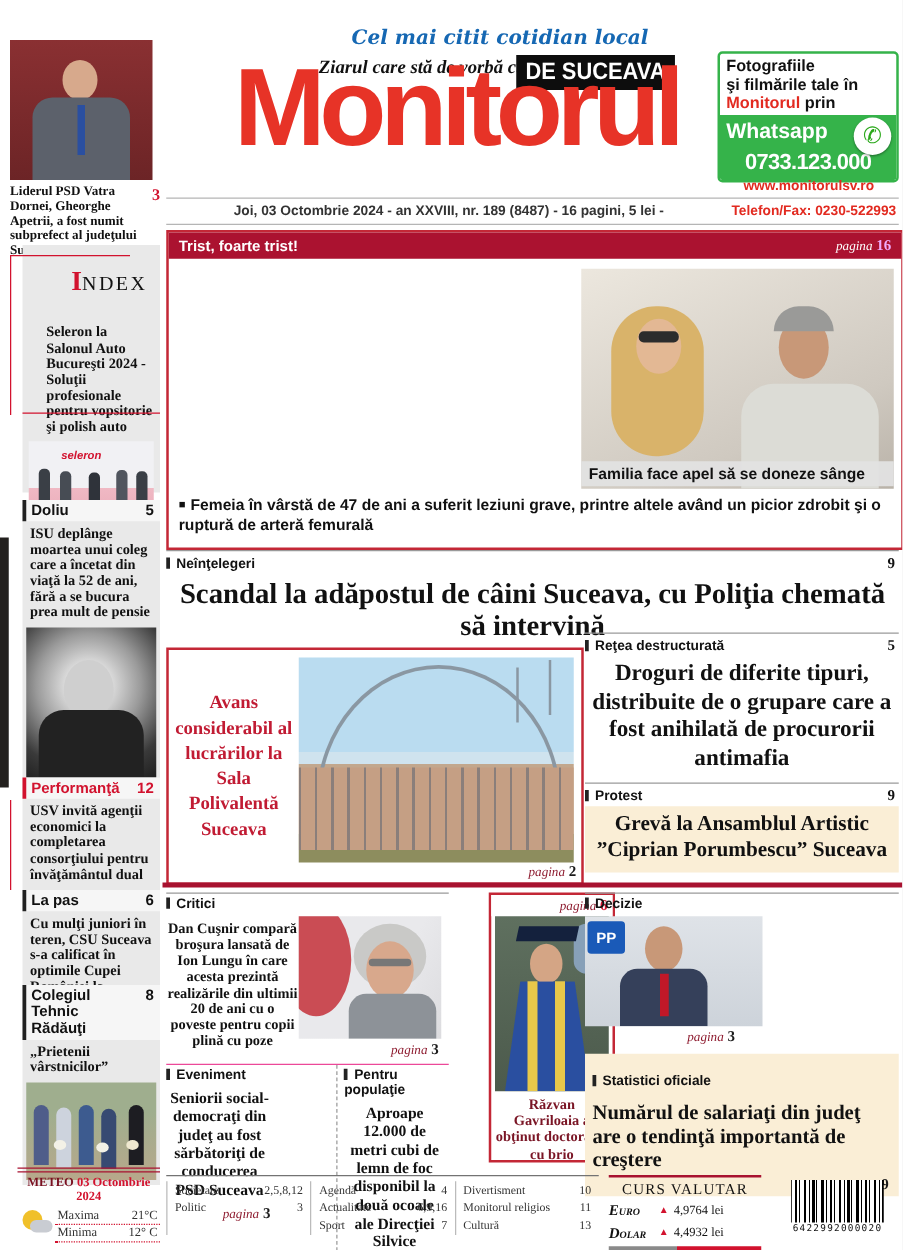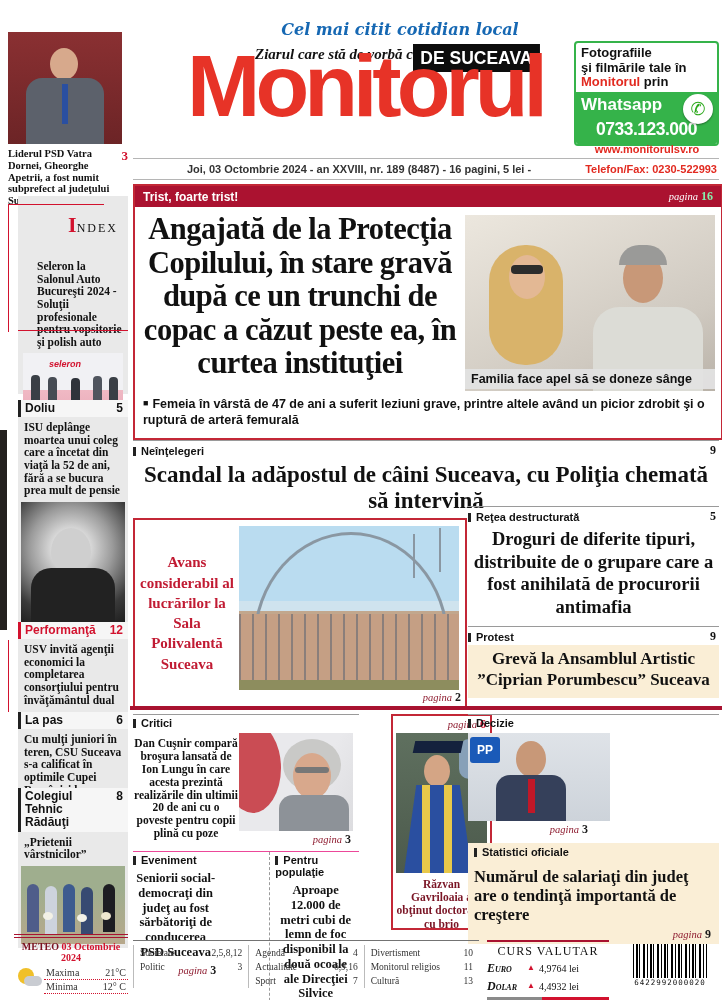--- a/index.html
+++ b/index.html
@@ -48,21 +48,21 @@
   .sb-photo .body{position:absolute;left:18px;top:46px;width:78px;height:66px;border-radius:16px 16px 0 0;background:#5c616b;}
   .sb-photo .tie{position:absolute;left:54px;top:52px;width:6px;height:40px;background:#2a4fa0;}
   .sb-topcap{left:8px;top:148px;width:120px;font:bold 10.5px/1.12 "Liberation Serif",serif;}
   .sb-topcap .num{float:right;color:#d2122e;font:bold 13px "Liberation Serif",serif;}
   .panelA{left:18px;top:196px;width:110px;height:198px;background:#e9e9e9;}
   .redline-a{left:8px;top:204px;width:96px;height:0;border-top:1.5px solid #d2122e;}
   .redline-b{left:18px;top:330px;width:110px;height:0;border-top:1.5px solid #d2122e;}
   .redline-c{left:8px;top:204px;width:0;height:128px;border-left:1.5px solid #d2122e;}
   .idx{text-align:right;padding:16px 10px 0 0;font-family:"Liberation Serif",serif;color:#111;}
   .idx .ini{color:#d2122e;font-size:22px;font-weight:bold;}
-  .idx .rest{font-size:12px;letter-spacing:2px;}
+  .idx .rest{font-size:16px;letter-spacing:2px;}
   .sel-title{padding:22px 4px 0 19px;font:bold 11.5px/1.1 "Liberation Serif",serif;}
   .sel-photo{width:100px;height:64px;margin:5px auto 0;background:linear-gradient(#f1f1f4 58%,#f0b9c4 58%,#e9aab8);}
   .sel-photo .brand{position:absolute;left:26px;top:6px;font:bold italic 9px "Liberation Sans",sans-serif;color:#d2122e;}
   .sel-photo .crew{position:absolute;left:8px;top:22px;width:9px;height:30px;border-radius:4px 4px 0 0;background:#3a3f46;
         box-shadow:17px 2px 0 #474c54,40px 3px 0 #2f333a,62px 1px 0 #50555e,78px 2px 0 #3a3f46;}
   .sel-pg{text-align:right;padding:2px 7px 0 0;}
   .sbblock{left:18px;width:110px;background:#e9e9e9;padding-bottom:4px;}
   .sb-kick{display:flex;justify-content:space-between;background:#f6f6f6;
         border-left:3px solid #222;padding:2px 5px 2px 4px;
         font:bold 12px/1.1 "Liberation Sans",sans-serif;}
@@ -83,21 +83,21 @@
   .meteo .mbody{display:flex;margin-top:3px;}
   .micon{width:30px;height:24px;position:relative;}
   .micon .sun{position:absolute;left:4px;top:2px;width:16px;height:16px;border-radius:50%;background:#f0c02a;}
   .micon .cl{position:absolute;left:10px;top:10px;width:18px;height:10px;border-radius:8px;background:#c9ccd2;}
   .mtbl{flex:1;font:10px "Liberation Serif",serif;color:#333;}
   .mtbl .r{display:flex;justify-content:space-between;border-bottom:1px dotted #d2122e;padding:1px 2px;}
   
   .lead{left:133px;top:184px;width:586px;height:252px;border:2px solid #c32736;background:#fff;}
   .leadbar{display:flex;justify-content:space-between;align-items:center;background:#ab1230;color:#fff;
         padding:3px 8px;font:bold 12px "Liberation Sans",sans-serif;}
-  .leadbar .pg{color:#fff;} .leadbar .pg b{color:#86efac;font-family:Liberation Serif, serif;}
+  .leadbar .pg{color:#fff;} .leadbar .pg b{color:#f0abfc;font-family:Liberation Serif, serif;}
   .leadbody{position:relative;height:185px;}
   .leadhl{position:absolute;left:4px;top:6px;width:322px;text-align:center;
         font:bold 30.5px/1.1 "Liberation Serif",serif;letter-spacing:-.5px;}
   .leadph{position:absolute;right:6px;top:8px;width:250px;height:176px;
         background:linear-gradient(155deg,#ece7de,#cfc9c0 70%,#b9b2a8);}
   .leadph .w-hair{position:absolute;left:24px;top:30px;width:74px;height:120px;border-radius:36px;background:#d9b36a;}
   .leadph .w-face{position:absolute;left:44px;top:40px;width:36px;height:44px;border-radius:50%;background:#e3b894;}
   .leadph .w-gl{position:absolute;left:46px;top:50px;width:32px;height:9px;border-radius:4px;background:#2c2c2c;}
   .leadph .m-body{position:absolute;right:12px;top:92px;width:110px;height:84px;border-radius:26px 26px 0 0;background:#dcdcd6;}
   .leadph .m-face{position:absolute;right:52px;top:38px;width:40px;height:50px;border-radius:50%;background:#c89878;}
@@ -155,21 +155,21 @@
   .dec .body{display:flex;padding-top:3px;}
   .dec .txt{flex:1;text-align:center;font:bold 11.5px/1.12 "Liberation Serif",serif;padding:6px 4px 0 0;}
   .dec .phw{width:122px;}
   .dec .ph{width:142px;height:88px;background:linear-gradient(#dfe3e8,#cdd3da);}
   .dec .pp{position:absolute;left:2px;top:4px;width:30px;height:26px;background:#1a5ab8;border-radius:3px;
         color:#fff;font:bold 12px "Liberation Sans",sans-serif;text-align:center;line-height:26px;}
   .dec .face{position:absolute;left:48px;top:8px;width:30px;height:36px;border-radius:50%;background:#c89878;}
   .dec .suit{position:absolute;left:28px;top:42px;width:70px;height:46px;border-radius:14px 14px 0 0;background:#35405a;}
   .dec .tie{position:absolute;left:60px;top:46px;width:7px;height:34px;background:#c01828;}
   .dec .pgr{text-align:right;padding:1px 2px 0 0;}
-  .stat{margin-top:6px;background:#faeed6;padding:1px 6px 2px;}
+  .stat{margin-top:6px;background:#faeed6;padding:14px 6px 2px;}
   .stat .kick{border-top:none;padding-left:0;}
   .stat .hl{font:bold 16.5px/1.16 "Liberation Serif",serif;padding:8px 0 2px;}
   .stat .pgr{text-align:right;}
   
   .fidx{left:133px;top:940px;width:346px;border-top:1px solid #737373;display:flex;padding-top:4px;}
   .fcol{flex:1;border-left:1px solid #bbb;padding:2px 6px 0;}
   .fcol .r{display:flex;justify-content:space-between;font:9.5px "Liberation Serif",serif;color:#333;line-height:1.45;}
   .curs{left:487px;top:940px;width:122px;border-top:2px solid #a81230;padding-top:2px;}
   .curs .ttl{text-align:center;font:12px "Liberation Serif",serif;letter-spacing:1px;}
   .curs .r{display:flex;align-items:center;font:bold 10px "Liberation Serif",serif;line-height:1.5;}
@@ -304,21 +304,20 @@
 
   <div class="abs edge-dark"></div>
   <div class="abs edge-red2"></div>
 
   <div class="abs lead">
     <div class="leadbar">
       <span>Trist, foarte trist!</span>
       <span class="pg"><span>pagina</span><b>16</b></span>
     </div>
     <div class="leadbody">
-      <div class="leadhl">Angajată de la Protecţia Copilului, în stare gravă după ce un trunchi de copac a căzut peste ea, în curtea instituţiei</div>
       <div class="leadph ph">
         <span class="w-hair"></span>
         <span class="w-face"></span>
         <span class="w-gl"></span>
         <span class="m-body"></span>
         <span class="m-face"></span>
         <span class="m-hair"></span>
       </div>
       <div class="leadcap">Familia face apel să se doneze sânge</div>
     </div>

